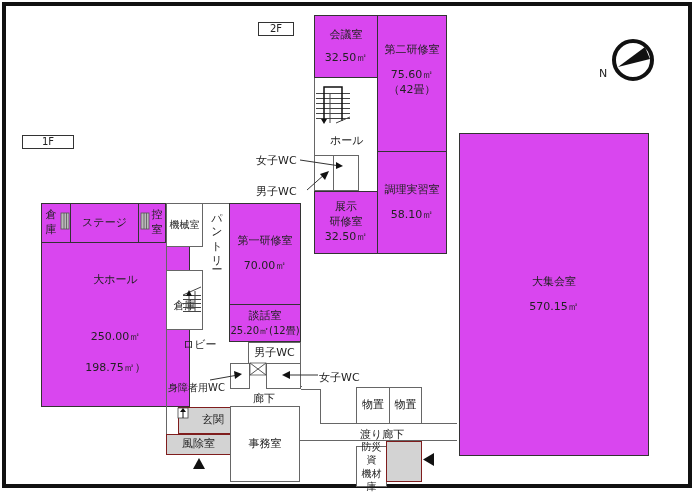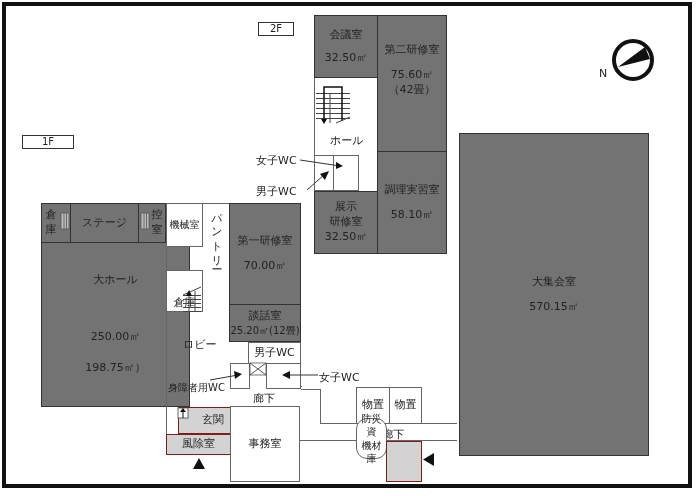--- a/index.html
+++ b/index.html
@@ -1,19 +1,19 @@
 <!DOCTYPE html>
 <html><head>
 <meta charset="utf-8">
 <style>
   html,body{margin:0;padding:0;background:#fff;}
   body{width:700px;height:496px;position:relative;overflow:hidden;font-family:"DejaVu Sans","Liberation Sans",sans-serif;color:#222;}
   .frame{position:absolute;left:2px;top:2px;width:690px;height:486px;border:4px solid #111;box-sizing:border-box;}
   .abs{position:absolute;box-sizing:border-box;}
-  .room{position:absolute;box-sizing:border-box;border:1.5px solid #333;background:#737373;display:flex;flex-direction:column;align-items:center;justify-content:center;text-align:center;font-size:11px;line-height:1.35;}
+  .room{position:absolute;box-sizing:border-box;border:1.5px solid #333;background:#d946ef;display:flex;flex-direction:column;align-items:center;justify-content:center;text-align:center;font-size:11px;line-height:1.35;}
   .room.w{background:#fff;border:1px solid #666;}
   .room.g{background:#d3d3d3;border:1px solid #7f1d1d;}
   .txt{font-size:11px;white-space:nowrap;}
   .sm{font-size:10px;}
   .tag{position:absolute;border:1px solid #333;font-size:10px;text-align:center;background:#fff;box-sizing:border-box;line-height:12px;}
   .line{position:absolute;background:#666;}
   .vtxt{writing-mode:vertical-rl;font-size:11px;letter-spacing:2px;}
   svg{position:absolute;overflow:visible;}
 </style>
 </head>
@@ -113,21 +113,21 @@
 
 <div class="room w" style="left:166px;top:203px;width:37px;height:44px;">
   <div class="sm">機械室</div>
 </div>
 
 <div class="abs vtxt" style="left:208px;top:205px;">パントリー</div>
 
 <div class="line" style="left:166px;top:203px;width:1px;height:232px;"></div>
 <div class="line" style="left:166px;top:203px;width:64px;height:1px;"></div>
 
-<div class="room w" style="left:166px;top:270px;width:37px;height:42px;justify-content:flex-end;padding-top:13px;">
+<div class="room w" style="left:166px;top:270px;width:37px;height:60px;justify-content:center;padding-top:13px;">
   <div>倉庫</div>
 </div>
 <svg style="left:183px;top:287px;" width="18" height="25" viewBox="0 0 18 25">
   <line x1="0" y1="8" x2="18" y2="0" stroke="#444"></line>
   <rect x="0" y="8" width="18" height="1" fill="#444"></rect>
     <rect x="0" y="12" width="18" height="1" fill="#444"></rect>
   <rect x="0" y="16" width="18" height="1" fill="#444"></rect>
     <rect x="0" y="20" width="18" height="1" fill="#444"></rect>
   <rect x="0" y="24" width="18" height="1" fill="#444"></rect>
   <line x1="6" y1="6" x2="6" y2="25" stroke="#444"></line>
@@ -196,21 +196,21 @@
 </div>
 
 <div class="room w" style="left:356px;top:387px;width:34px;height:37px;">
   <div>物置</div>
 </div>
 <div class="room w" style="left:389px;top:387px;width:33px;height:37px;">
   <div>物置</div>
 </div>
 <div class="abs txt" style="left:360px;top:427px;">渡り廊下</div>
 
-<div class="room w" style="left:356px;top:418px;width:31px;height:41px;font-size:10px;border-radius:11px;">
+<div class="room w" style="left:356px;top:446px;width:31px;height:41px;font-size:10px;">
   <div>防災資</div>
   <div>機材庫</div>
 </div>
 <div class="room g" style="left:386px;top:441px;width:36px;height:41px;"></div>
 <svg style="left:423px;top:453px;" width="11" height="13">
     <polygon points="0,6.5 11,0 11,13" fill="#111"></polygon>
   </svg>
 
 <div class="room" style="left:459px;top:133px;width:190px;height:323px;">
   <div>大集会室</div>

